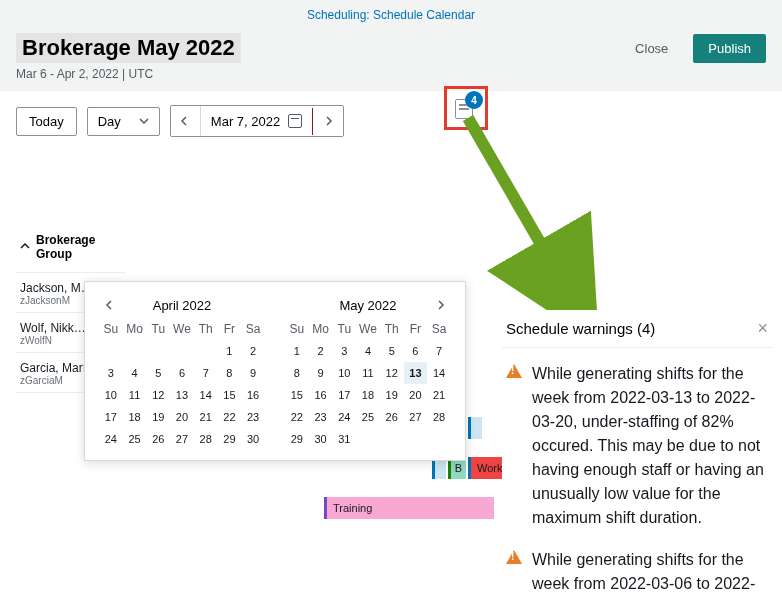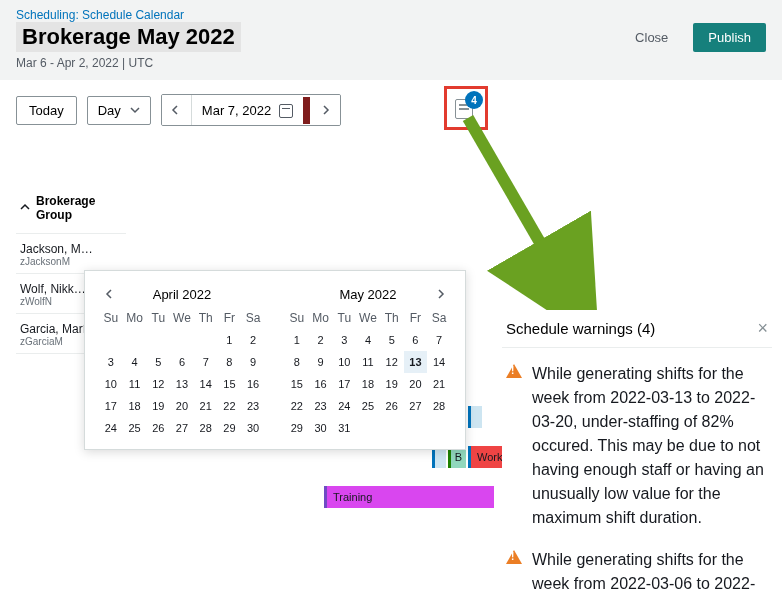--- a/index.html
+++ b/index.html
@@ -1,46 +1,46 @@
 <!DOCTYPE html>
 <html><head>
 <meta charset="utf-8">
 <style>
   * { box-sizing: border-box; margin: 0; padding: 0; font-family: -apple-system, BlinkMacSystemFont, "Segoe UI", Arial, sans-serif; }
   body { width: 782px; height: 600px; position: relative; background: #fff; overflow: hidden; }
 
   .header { background: #f2f3f3; padding: 8px 16px 10px; position: relative; }
-  .breadcrumb { font-size: 12px; color: #0073bb; margin-bottom: 0; }
+  .breadcrumb { font-size: 12px; color: #0073bb; margin-bottom: 11px; text-align: center; }
   .title-row { display: flex; align-items: center; justify-content: space-between; }
   .title { font-size: 22px; font-weight: 700; background: #e4e4e4; display: inline-block; padding: 2px 6px; }
   .header-actions { display: flex; gap: 10px; align-items: center; }
   .btn { font-size: 13px; padding: 6px 14px; border: 1px solid transparent; cursor: pointer; background: transparent; }
   .btn-close { color: #545b64; }
   .btn-publish { background: #16807c; color: #fff; border-radius: 2px; }
   .date-range { font-size: 12px; color: #545b64; margin-top: 4px; }
 
   .toolbar { display: flex; align-items: center; gap: 10px; padding: 14px 16px; }
   .btn-outline { border: 1px solid #879196; border-radius: 2px; font-size: 13px; padding: 6px 12px; background: #fff; cursor: pointer; }
-  .view-select { display: flex; align-items: center; gap: 9px; border: 1px solid #879196; border-radius: 2px; padding: 6px 10px; font-size: 13px; cursor: pointer; }
+  .view-select { display: flex; align-items: center; gap: 18px; border: 1px solid #879196; border-radius: 2px; padding: 6px 10px; font-size: 13px; cursor: pointer; }
   .date-nav { display: flex; align-items: center; border: 1px solid #879196; border-radius: 2px; overflow: hidden; }
   .date-nav button { background: #fff; border: none; border-right: 1px solid #d5dbdb; width: 30px; height: 30px; cursor: pointer; display: flex; align-items: center; justify-content: center; font-size: 13px; }
   .date-nav button:last-child { border-right: none; }
-  .date-nav .date-text { border: none; border-right: 7px solid #7f1d1d; padding: 6px 10px; font-size: 13px; background: #fff; display:flex; align-items:flex-end; gap:8px;}
+  .date-nav .date-text { border: none; border-right: 1px solid #7f1d1d; padding: 6px 10px; font-size: 13px; background: #fff; display:flex; align-items:flex-start; gap:8px;}
 
   .notif-wrap { position: absolute; left: 444px; top: 86px; width: 44px; height: 44px; border: 3px solid #e23b2f; display: flex; align-items: center; justify-content: center; cursor: pointer; }
   .notif-icon { position: relative; width: 22px; height: 22px; }
   .notif-doc { width: 18px; height: 20px; border: 1.5px solid #879196; border-radius: 2px; position: absolute; bottom: 0; left: 0; background:#fff;}
   .notif-doc::before, .notif-doc::after { content:""; position:absolute; left:3px; right:3px; height:1.5px; background:#879196; }
   .notif-doc::before { top:4px; } .notif-doc::after { top:8px; }
   .notif-badge { position: absolute; top: -6px; right: -6px; background: #0073bb; color: #fff; border-radius: 50%; width: 18px; height: 18px; font-size: 10px; display: flex; align-items: center; justify-content: center; font-weight:bold;}
 
   .arrow-ann { position: absolute; left: 450px; top: 108px; width: 160px; height: 225px; pointer-events:none; }
 
   .content { position: relative; padding: 0 16px; }
-  .sidebar { position: absolute; left: 16px; top: 44px; width: 110px; }
+  .sidebar { position: absolute; left: 16px; top: 72px; width: 110px; }
   .group-header { display: flex; align-items: center; gap: 6px; font-size: 12px; font-weight: bold; padding: 10px 4px; border-bottom: 1px solid #eaeded; }
   .agent-row { padding: 8px 4px; border-bottom: 1px solid #eaeded; height:40px;}
   .agent-name { font-size: 12px; color: #16191f; }
   .agent-sub { font-size: 10px; color: #687078; }
 
   .datepicker { position: absolute; left: 84px; top: 130px; background: #fff; box-shadow: 0 2px 10px rgba(0,0,0,0.15); border: 1px solid #d5dbdb; display: flex; padding: 10px 14px; gap: 20px; z-index: 10; }
   .month { width: 166px; }
   .month-nav { display: flex; justify-content: center; align-items: center; position: relative; height: 26px; }
   .month-nav .chev { position: absolute; cursor: pointer; color: #545b64; font-size: 14px; padding:4px 6px;}
   .month-nav .chev.left { left: 0; } .month-nav .chev.right { right: 0; }
@@ -49,21 +49,21 @@
   .dow span { font-size: 12px; color: #545b64; padding: 4px 0; }
   .days span { font-size: 11px; color: #16191f; padding: 5px 0; cursor: pointer; }
   .days .muted { color: transparent; }
   .days .sel { background: #e6f0f7; font-weight:bold; }
 
   .timeline-bars { position: absolute; left: 126px; top: 245px; }
   .bar-row { height: 40px; display: flex; align-items: center; position: relative; }
   .chip { height: 22px; font-size: 11px; color: #16191f; display: flex; align-items: center; padding: 0 6px; margin-left: 2px; }
   .chip-b { width: 18px; background: #91d8bd; border-left: 3px solid #1d8102; justify-content:center;}
   .chip-work { background: #ef4444; border-left: 3px solid #0073bb; width: 50px; }
-  .chip-training { background: #d946ef; border-left: 3px solid #704cc4; width: 170px; text-align: center; }
+  .chip-training { background: #f9a8d4; border-left: 3px solid #704cc4; width: 170px; text-align: center; }
   .partial { width: 14px; height:22px; background:#cde5f1; border-left:3px solid #0073bb; margin-left:2px;}
 
   .warnings-panel { position: absolute; right: 10px; top: 310px; width: 270px; background: #fff; }
   .wp-header { display: flex; justify-content: space-between; align-items: center; padding: 8px 4px; border-bottom: 1px solid #eaeded; }
   .wp-title { font-size: 15px; font-weight: 500; }
   .wp-close { color: #879196; font-size: 18px; cursor: pointer; }
   .warn-item { display: flex; gap: 10px; padding: 14px 4px 4px; }
   .warn-icon { width: 0; height: 0; border-left: 8px solid transparent; border-right: 8px solid transparent; border-bottom: 14px solid #eb7e25; position: relative; flex-shrink: 0; margin-top:2px;}
   .warn-icon::after { content:"!"; position:absolute; left:-3px; top:1px; color:#fff; font-size:10px; font-weight:bold;}
   .warn-text { font-size: 16px; line-height: 1.5; color: #16191f; }

